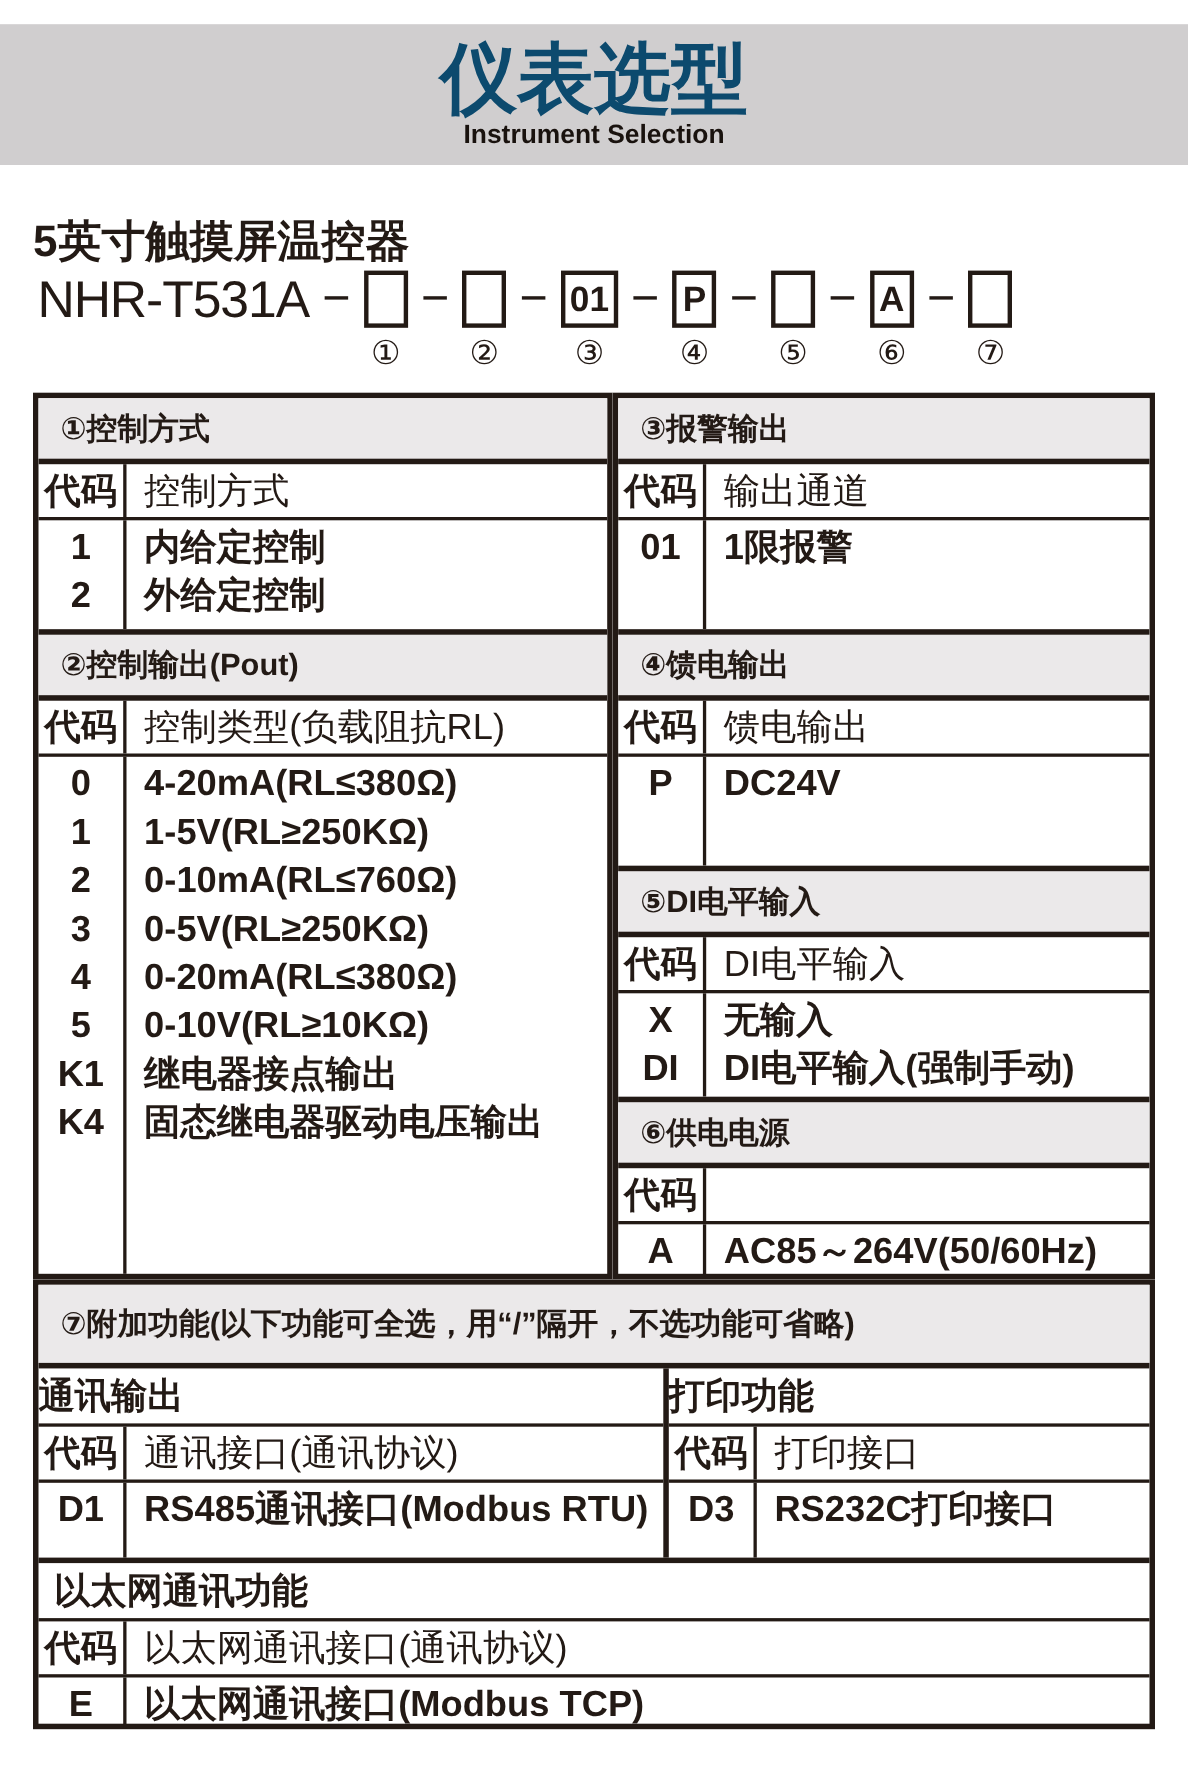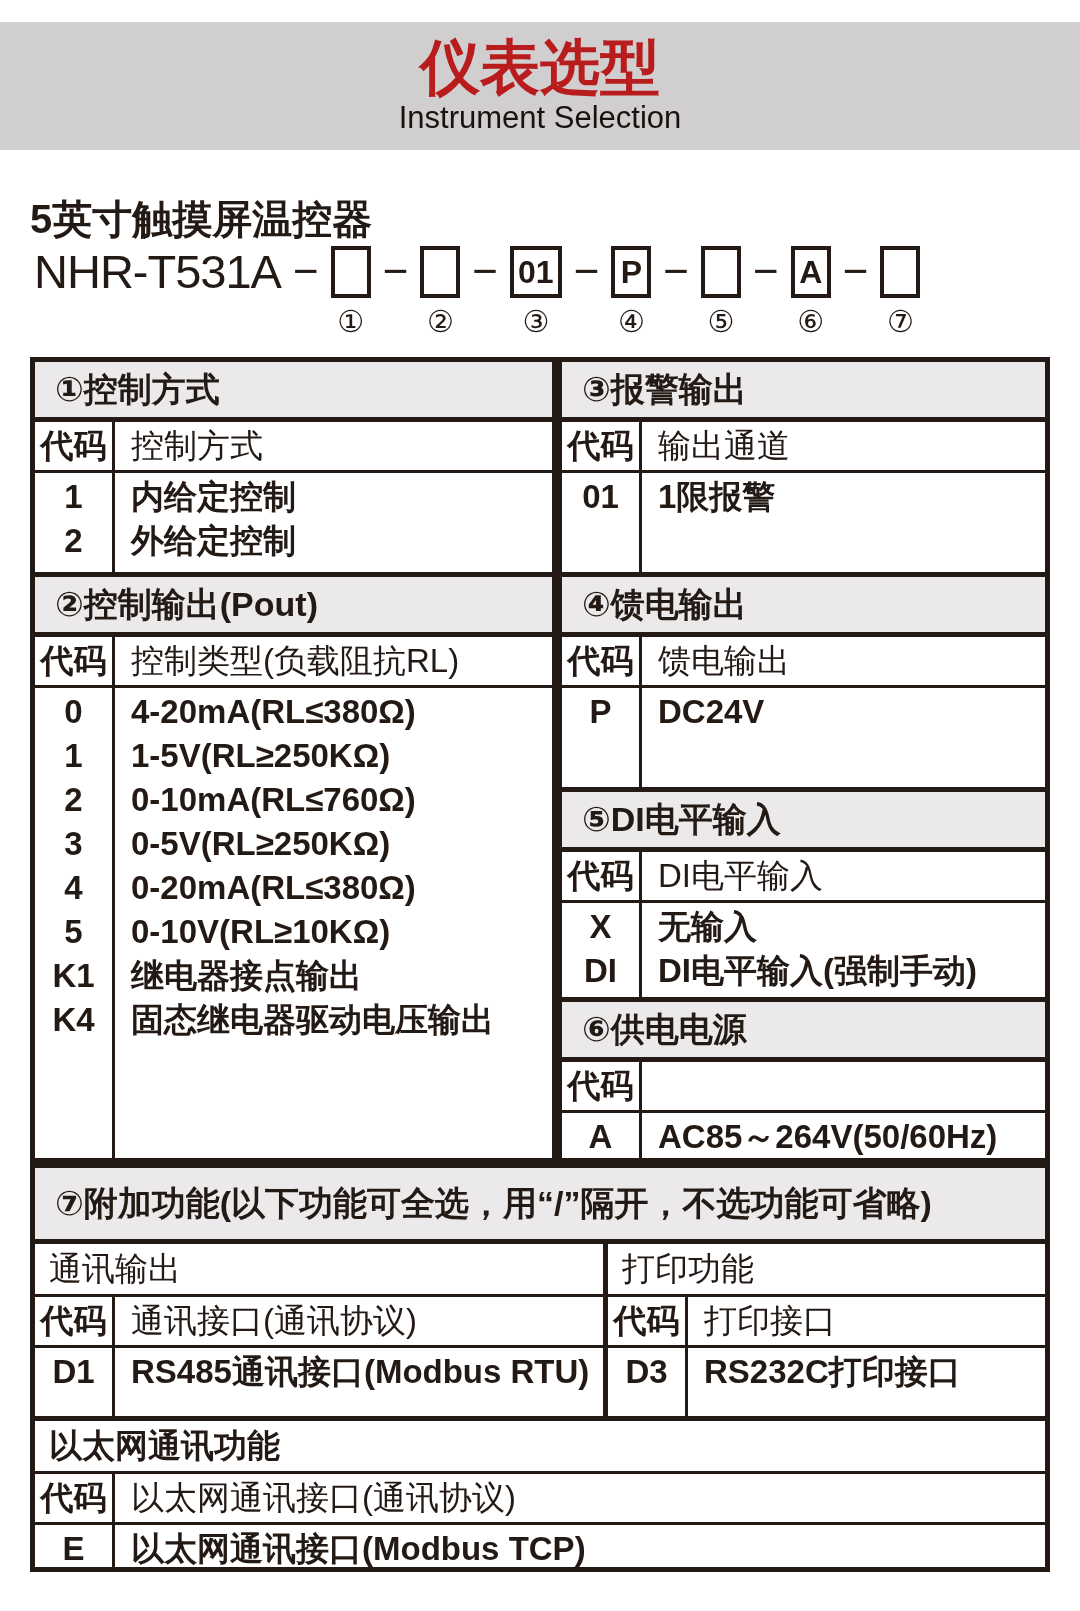--- a/index.html
+++ b/index.html
@@ -18,22 +18,22 @@
 
   
   .banner {
     position: absolute;
     top: 22px; left: 0;
     width: 1080px; height: 128px;
     background: #d0cecf;
     display: flex; flex-direction: column;
     align-items: center; justify-content: center;
   }
-  .banner-title { font-size: 60px; font-weight: 700; line-height: 1.05; color: #b91c1c; text-align: center; }
-  .banner-sub   { font-size: 31px; font-weight: 400; margin-top: 1px; color: #19120e; }
+  .banner-title { font-size: 70px; font-weight: 700; line-height: 1.05; color: #0c4a6e; text-align: center; }
+  .banner-sub   { font-size: 24px; font-weight: 700; margin-top: 1px; color: #19120e; }
 
   
   .product-title {
     position: absolute; left: 30px; top: 192px;
     font-size: 40px; font-weight: 600;
   }
   .model-line {
     position: absolute; left: 34px; top: 246px;
     display: flex; align-items: flex-start; gap: 12px;
   }
@@ -58,21 +58,21 @@
   .panel.left  { width: 527px; height: 806px; }
   .panel.right { width: 493px; height: 806px; }
 
   .sec-header {
     height: 65px; flex: 0 0 auto;
     background: #ebe9ea;
     border-top: 5px solid #231a15;
     border-bottom: 5px solid #231a15;
     display: flex; align-items: center;
     padding-left: 20px;
-    font-size: 34px; font-weight: 700;
+    font-size: 28px; font-weight: 700;
   }
   .panel > .sec-header:first-child { height: 60px; border-top: 0; }
 
   .sub-row { height: 51px; flex: 0 0 auto; border-bottom: 3px solid #231a15; display: flex; }
   .sub-code {
     width: 80px; border-right: 3px solid #231a15;
     display: flex; align-items: center; justify-content: center;
     font-size: 33px; font-weight: 600;
   }
   .sub-label { flex: 1; display: flex; align-items: center; padding-left: 16px; font-size: 33px; font-weight: 400; }
@@ -90,22 +90,22 @@
 
   
   .p7 { width: 1020px; height: 409px; border: 5px solid #231a15; display: flex; flex-direction: column; background:#fff; }
   .p7 > .sec-header:first-child { height: 76px; border-top: 0; }
   .halves { height: 177px; flex: 0 0 auto; border-bottom: 5px solid #231a15; display: flex; }
   .half { display: flex; flex-direction: column; }
   .half.l { width: 573px; border-right: 5px solid #231a15; }
   .half.r { flex: 1; }
   .half-title {
     height: 53px; flex: 0 0 auto; border-bottom: 3px solid #231a15;
-    display: flex; align-items: center; padding-left: 14px;
-    font-size: 33px; font-weight: 400;
+    display: flex; align-items: center; padding-left: 0;
+    font-size: 33px; font-weight: 700;
   }
   .half .body { flex: 1 1 auto; }
   .eth-title {
     height: 53px; flex: 0 0 auto; border-bottom: 3px solid #231a15;
     display: flex; align-items: center; padding-left: 14px;
     font-size: 33px; font-weight: 700;
   }
 </style>
 </head>
 <body>

